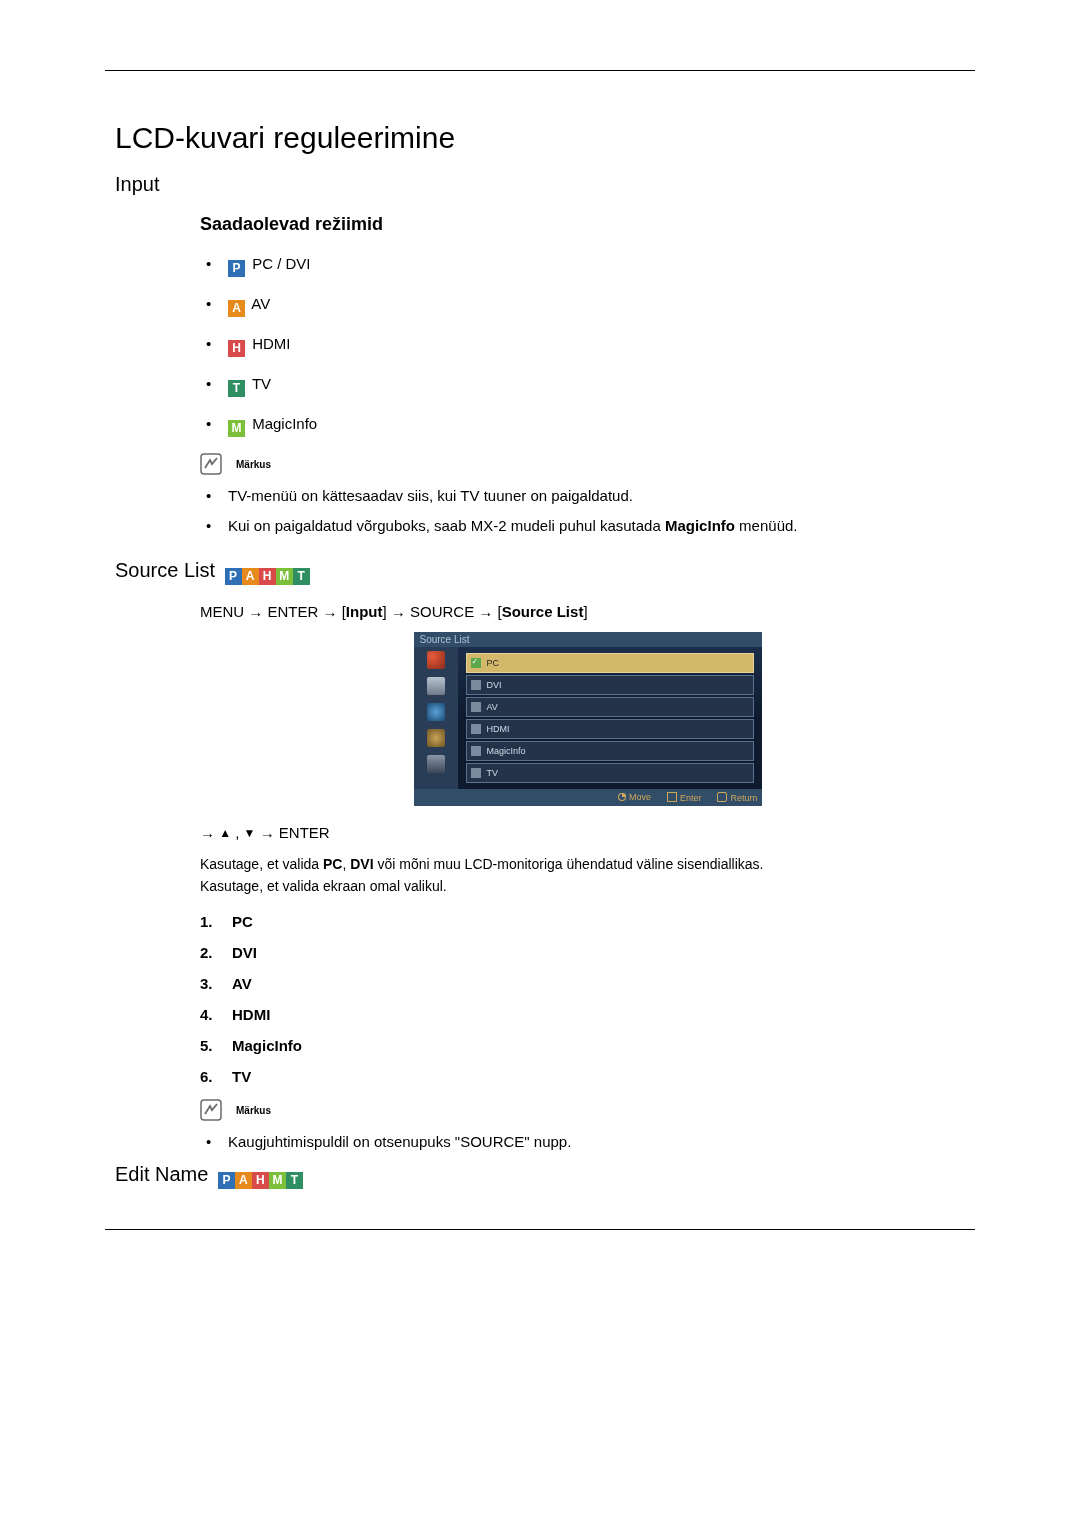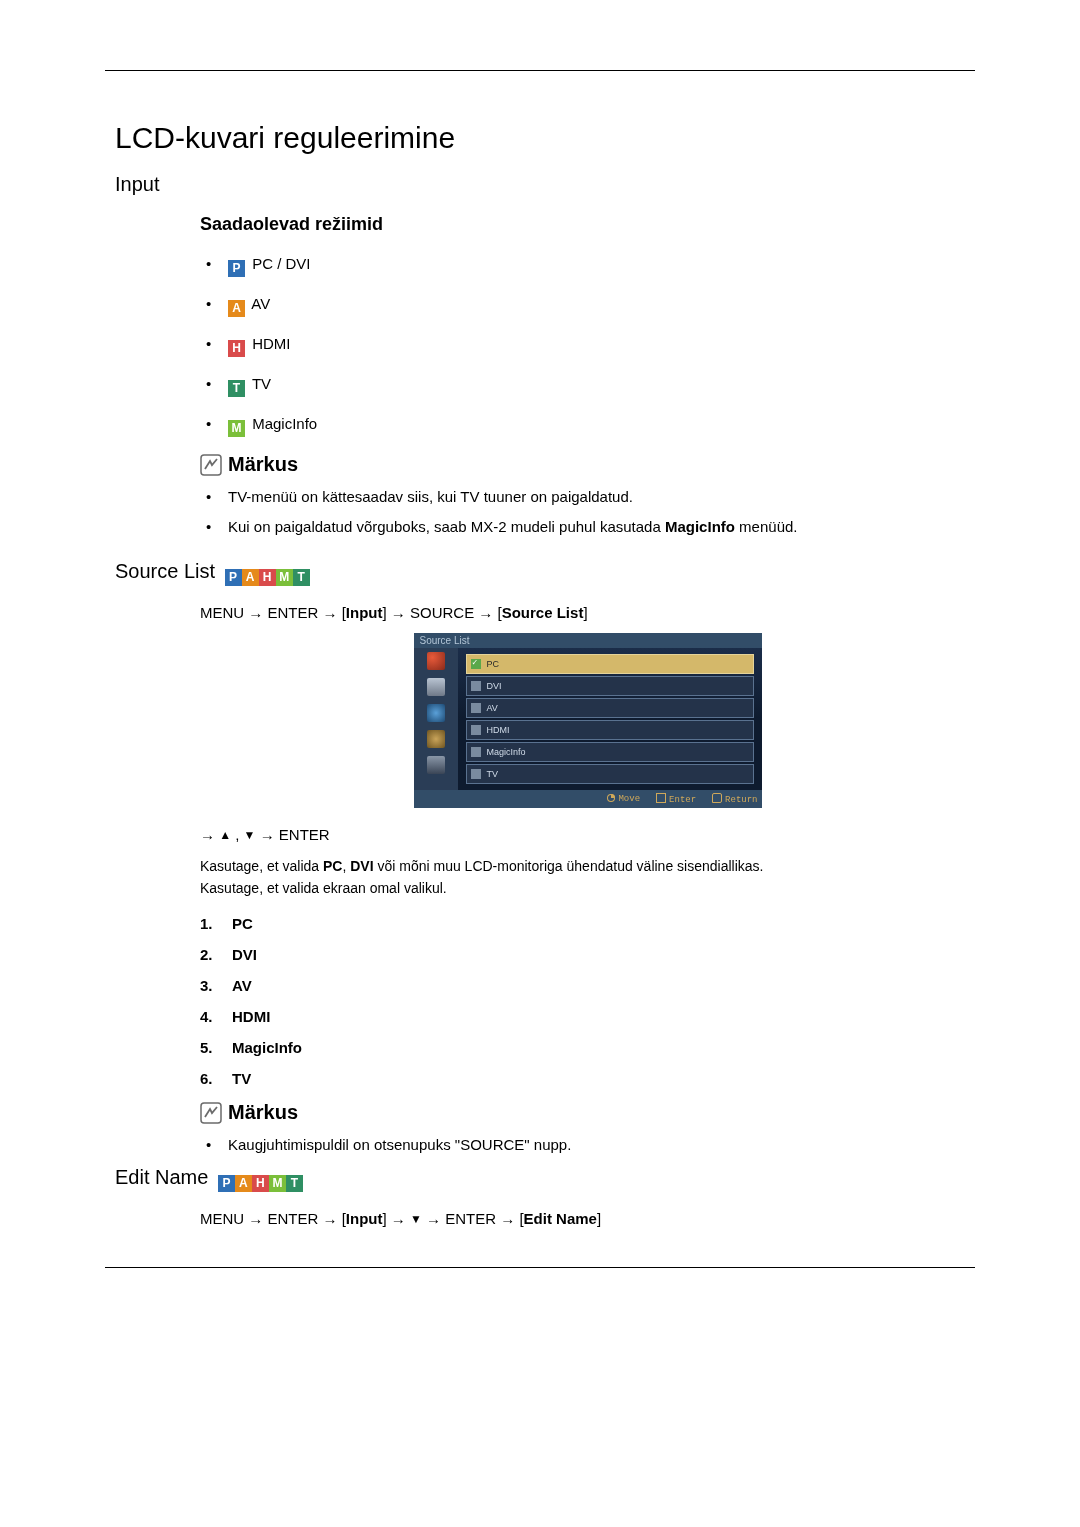--- a/index.html
+++ b/index.html
@@ -96,23 +96,23 @@
   .badge-P { background: #2f6fb5; }
   .badge-A { background: #e58a1b; }
   .badge-H { background: #d94b4b; }
   .badge-M { background: #7bbf3a; }
   .badge-T { background: #2f8f63; }
   .badge-group { display: inline-block; margin-left: 4px; }
   .badge-group .badge { margin-right: 0; }
   .note-row {
     display: flex;
     align-items: center;
-    gap: 6px;
+    gap: 14px;
     margin: 6px 0 10px 0;
-    font-size: 20px;
+    font-size: 10px;
     font-weight: bold;
   }
   .note-icon {
     width: 22px;
     height: 22px;
     display: inline-flex;
     align-items: center;
     justify-content: center;
   }
   .note-icon svg { display: block; }
@@ -202,21 +202,21 @@
   .osd-footer {
     background: #324d68;
     color: #cfa85a;
     font-size: 9px;
     padding: 3px 4px;
     display: flex;
     justify-content: flex-end;
     gap: 16px;
   }
   .osd-footer span { color: #d6dde6; }
-  .osd-footer .flab { color: #cfa85a; font-family: Liberation Mono, monospace; }
+  .osd-footer .flab { color: #cfa85a; }
   .osd-footer .gic {
     display:inline-block; width:8px; height:8px; vertical-align:-1px;
     margin-right:3px;
   }
   .gmove { background: conic-gradient(#cfa85a 0 25%, transparent 0 100%); border-radius:50%; box-shadow:0 0 0 1px #cfa85a inset; }
   .genter { border:1px solid #cfa85a; }
   .gret { border:1px solid #cfa85a; border-radius:2px 2px 2px 0; }
 </style>
 </head>
 <body>
@@ -363,20 +363,15 @@
     </ul>
   </div>
 
   <h2 style="margin-top:8px;">
     <span>Edit Name</span>
     <span class="badge-group">
       <span class="badge badge-P">P</span><span class="badge badge-A">A</span><span class="badge badge-H">H</span><span class="badge badge-M">M</span><span class="badge badge-T">T</span>
     </span>
   </h2>
 
-  <div class="indent1">
-    <p class="path">
-      <span>MENU → ENTER → [</span><span class="path-bold">Input</span><span>] → </span><span class="arrow-triangle-down">▼</span><span> → ENTER → [</span><span class="path-bold">Edit Name</span><span>]</span>
-    </p>
-  </div>
 
   <div class="rule-bottom"></div>
 </div>
 
 </body></html>

